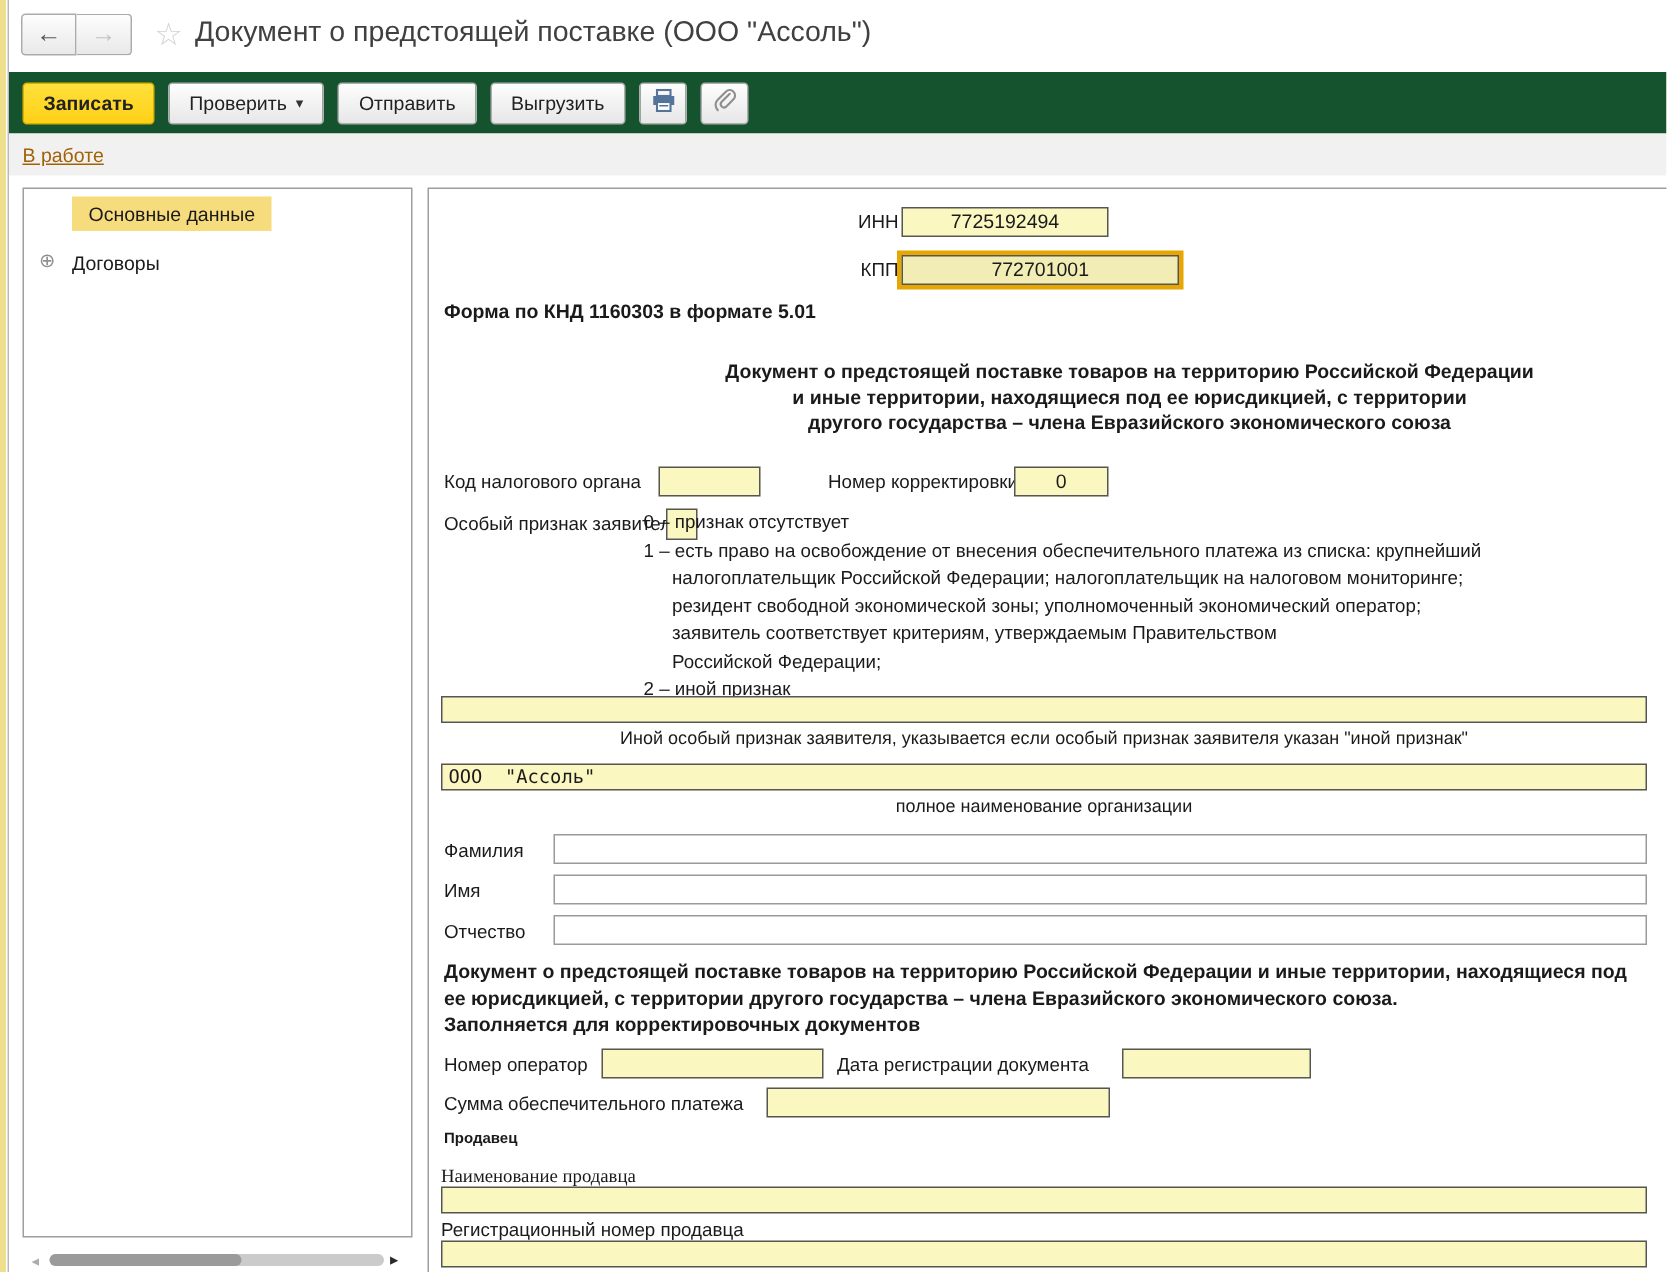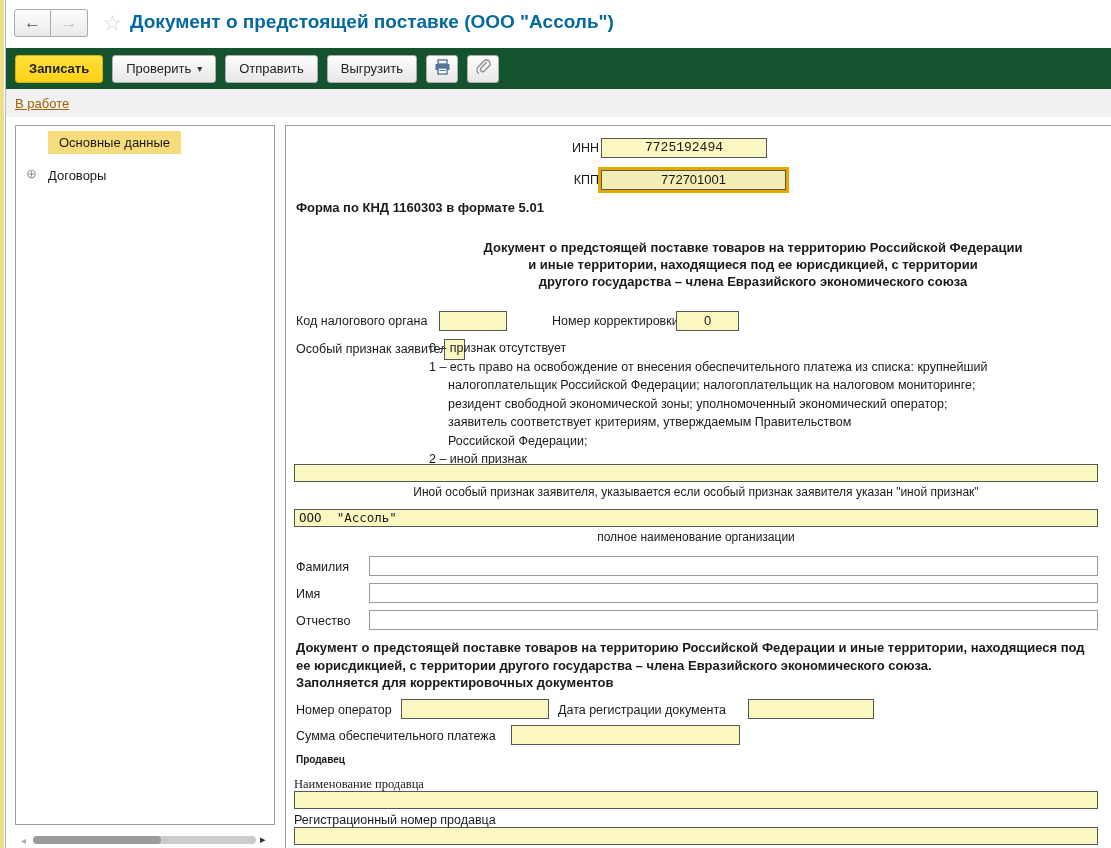--- a/index.html
+++ b/index.html
@@ -22,21 +22,21 @@
   .navgroup { left:8px; top:9px; display:flex; }
   .navbtn {
     width:37px; height:28px; border:1px solid #ABABAB;
     background:linear-gradient(#FDFDFD,#E9E9E9);
     font-size:17px; font-weight:bold; line-height:26px; text-align:center;
     cursor:pointer;
   }
   .navbtn.back { border-radius:3px 0 0 3px; color:#5A5A5A; }
   .navbtn.fwd  { border-radius:0 3px 3px 0; color:#C3C3C3; border-left:none; }
   .star { left:97px; top:11px; font-size:21px; color:#D2D2D2; }
-  .wintitle { left:124px; top:11px; font-size:19px; color:#0369a1; white-space:nowrap;font-weight:bold; }
+  .wintitle { left:124px; top:11px; font-size:19px; color:#404040; white-space:nowrap; }
 
   
   .toolbar { left:6px; top:48px; right:0; height:41px; background:#14532d;
              display:flex; align-items:center; gap:9px; padding-left:9px; }
   .btn {
     height:28px; padding:0 13px; font-size:13px; color:#222;
     border:1px solid #AEAEAE; border-radius:3px;
     background:linear-gradient(#FDFDFD,#E7E7E7);
     display:inline-flex; align-items:center; gap:6px; cursor:pointer;
     font-family:"Liberation Sans",sans-serif;
@@ -155,21 +155,21 @@
 
 <div class="abs hscroll-arrow-l">◂</div>
 <div class="abs hscroll-track">
   <div class="hscroll-thumb"></div>
 </div>
 <div class="abs hscroll-arrow-r">▸</div>
 
 <div class="abs mainpanel">
 
   <div class="lbl" style="left:270px; top:15px; width:43px; text-align:right;">ИНН</div>
-  <div class="yfield centered-val" style="left:315px; top:12px; width:166px; height:20px;font-family:Liberation Mono, monospace;">7725192494</div>
+  <div class="yfield centered-val" style="left:315px; top:12px; width:138px; height:20px;">7725192494</div>
 
   <div class="lbl" style="left:270px; top:47px; width:43px; text-align:right;">КПП</div>
   <div class="yfield centered-val focused" style="left:315px; top:44px; width:185px; height:20px;">772701001</div>
 
   <div class="lbl bold13" style="left:10px; top:74px;">Форма по КНД 1160303 в формате 5.01</div>
 
   <div class="doc-title">
     <div>Документ о предстоящей поставке товаров на территорию Российской Федерации</div>
     <div>и иные территории, находящиеся под ее юрисдикцией, с территории</div>
     <div>другого государства – члена Евразийского экономического союза</div>

